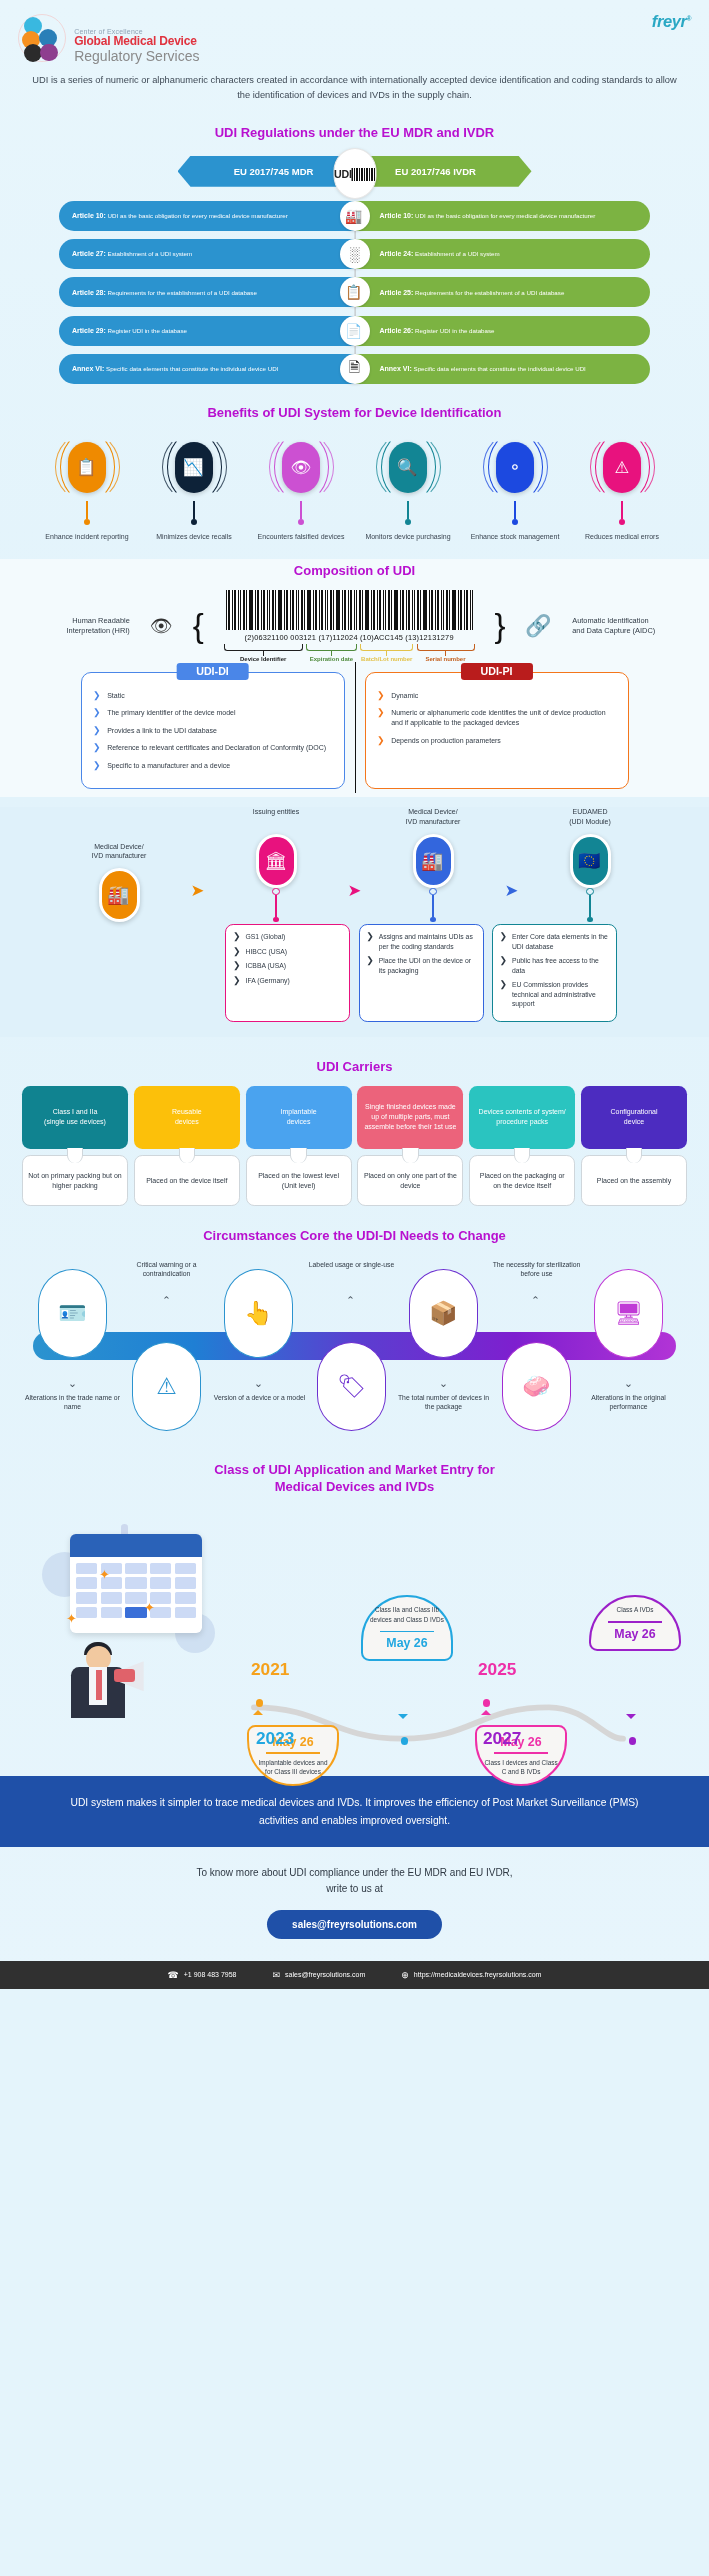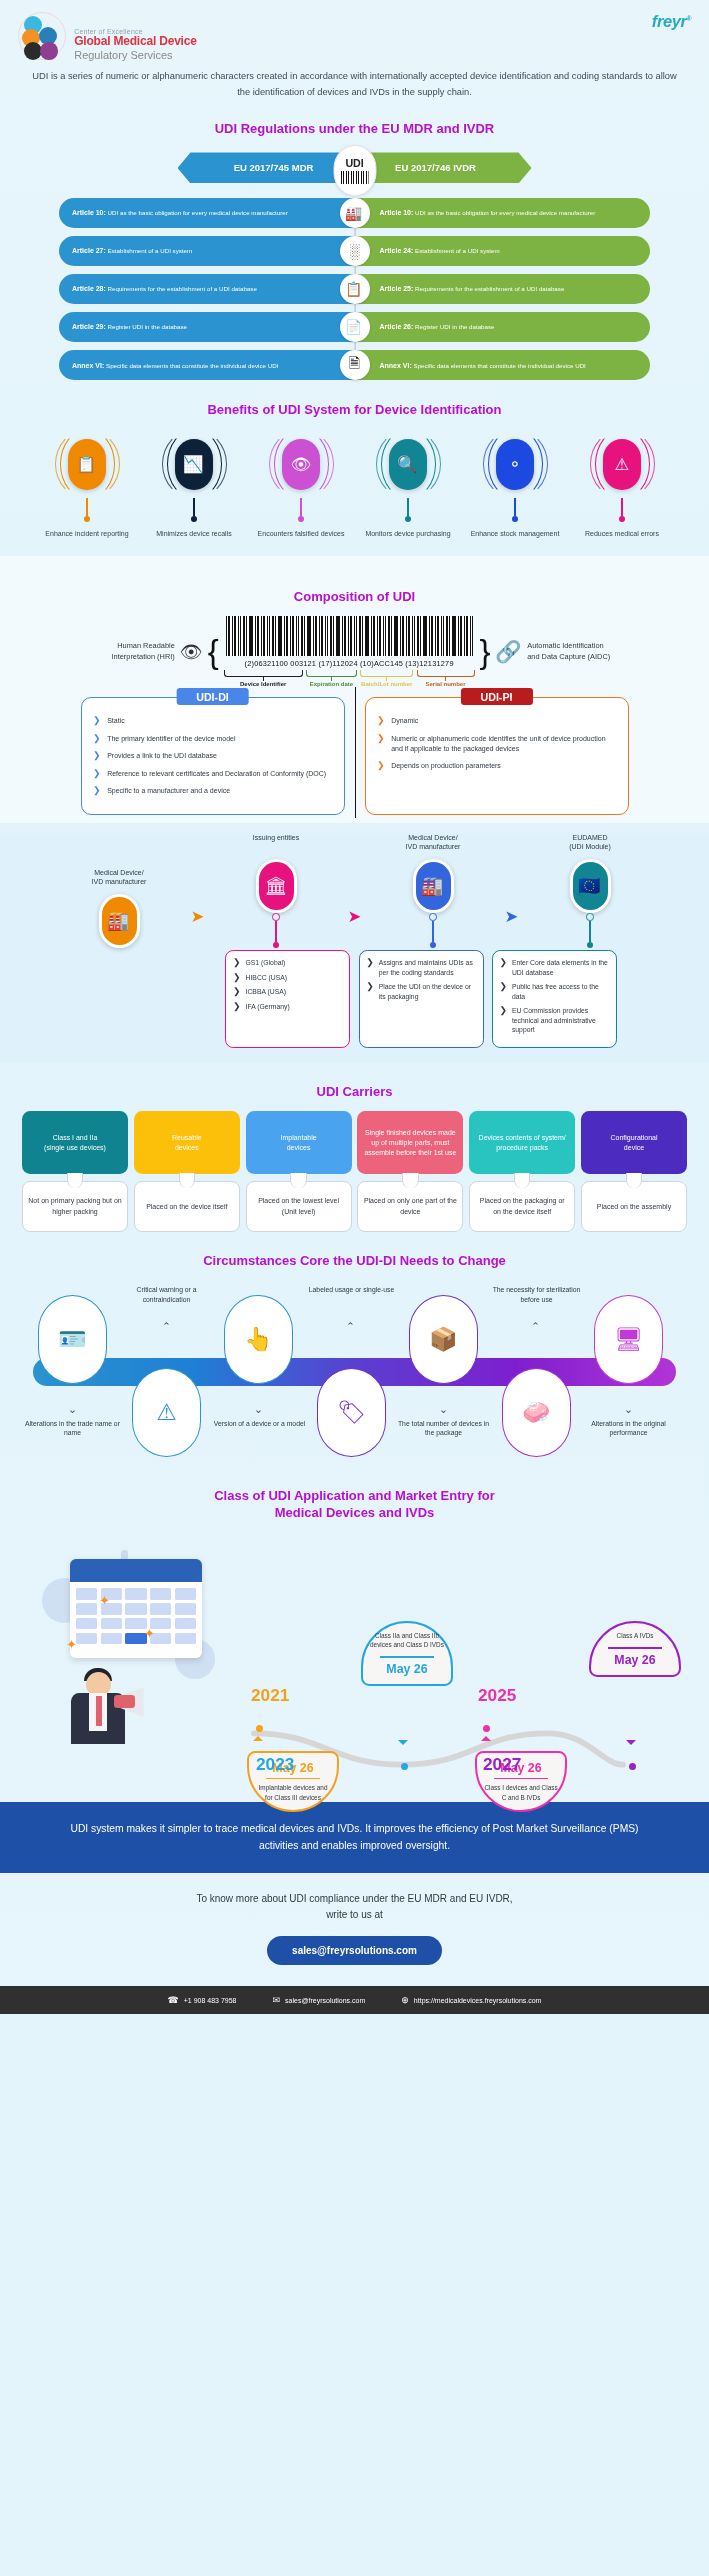--- a/index.html
+++ b/index.html
@@ -18,21 +18,21 @@
   .brand-dots { position:relative; width:48px; height:48px; border-radius:50%; border:0.8px solid #f0d7d9; flex:0 0 auto;}
   .bd { position:absolute; border-radius:50%; }
   .bd1 { width:18px;height:18px;left:5px;top:2.5px;background:#39b8e0;}
   .bd2 { width:18px;height:18px;left:2.5px;top:15.7px;background:#f59120;}
   .bd3 { width:18px;height:18px;left:20px;top:14px;background:#2a7fb8;}
   .bd4 { width:18px;height:18px;left:5px;top:29px;background:#2b2b2b;}
   .bd5 { width:17.3px;height:17.3px;left:21.4px;top:29px;background:#8e3f8f;}
   .brand-txt { line-height:1.12;margin-top:16px; }
   .coe { font-size:7px; color:#8fa3b5; letter-spacing:0.2px; }
   .gmd { font-size:12px; font-weight:bold; color:#e0333f; letter-spacing:-0.2px;}
-  .rs  { font-size:11px; color:#8a8a8a; }
+  .rs  { font-size:14px; color:#8a8a8a;text-align:center; }
   .freyr-logo { font-size:16.5px; font-weight:bold; color:#2aa8c4; font-style:italic; letter-spacing:-0.4px;}
   .freyr-logo sup { font-size:6.6px; }
 
   h1.main-title {
     text-align:center; color:#1a4fa0; font-size:20.6px; font-weight:bold;
     line-height:1.25; margin-top:13px; letter-spacing:-0.2px;
   }
   p.lede { text-align:center; font-size:9.3px; color:#3f4a56; line-height:1.65; margin:8.2px 30px 0 30px; }
 
   h2.sec {
@@ -43,21 +43,21 @@
   
   .reg-arrows { display:flex; justify-content:center; align-items:center; position:relative; margin-top:5px; height:43px;}
   .arw { height:31px; display:flex; align-items:center; color:#fff; font-weight:bold; font-size:9.5px;}
   .arw-l { background:#2b93cf; width:177px; justify-content:center; padding-left:15px;
     clip-path: polygon(13px 0, 100% 0, 100% 100%, 13px 100%, 0 50%); }
   .arw-r { background:#7cb342; width:177px; justify-content:center; padding-right:15px;
     clip-path: polygon(0 0, calc(100% - 13px) 0, 100% 50%, calc(100% - 13px) 100%, 0 100%); }
   .udi-badge {
     position:absolute; left:50%; transform:translateX(-50%); top:-1.6px;
     width:43px; height:51px; border-radius:50%/45%; background:#fff; border:1.6px solid #e6e6e6;
-    display:flex; flex-direction:column; align-items:center; justify-content:center; z-index:3;
+    display:flex; align-items:center; justify-content:center; z-index:3;
     box-shadow:0 0.8px 3.3px rgba(0,0,0,.12);
   }
   .udi-badge .t { font-size:10.7px; font-weight:bold; color:#222; letter-spacing:-0.2px;}
   .bars { width:28px; height:13px; margin-top:1.6px;
     background: repeating-linear-gradient(90deg,#111 0 1.2px,#fff 1.2px 2.5px); }
 
   .reg-list { margin:8.2px 59px 0 59px; position:relative; }
   .reg-spine { position:absolute; left:50%; top:0; bottom:0; width:0.8px; background:#b9b9b9; transform:translateX(-0.4px);}
   .reg-row { display:flex; align-items:center; position:relative; margin-bottom:8.2px; }
   .reg-cell { flex:1; height:30px; display:flex; align-items:center; font-size:6.2px; line-height:1.35; color:#fff; }
@@ -81,21 +81,21 @@
   .ben-ring:before{ width:53px;height:68px; }
   .ben-ring:after { width:63px;height:68px; opacity:.75;}
   .ben-oval { width:38px;height:51px;border-radius:50%/38%; display:flex;align-items:center;justify-content:center;
     color:#fff; font-size:16.5px; z-index:2; box-shadow:0 1.6px 4.1px rgba(0,0,0,.18);}
   .ben-stem { width:1.6px; height:18px; background:currentColor; }
   .ben-dot  { width:5.8px;height:5.8px;border-radius:50%;background:currentColor; margin-bottom:6.6px;}
   .ben-lbl { font-size:7px; text-align:center; color:#3a4450; line-height:1.35; }
 
   
   .comp-wrap { background:#f3fafd; padding-bottom:8.2px; }
-  .barcode-row { display:flex; align-items:center; justify-content:center; margin-top:10px; gap:5px;}
+  .barcode-row { display:flex; align-items:center; justify-content:center; margin-top:10px; gap:20px;}
   .hri-lbl { font-size:7.4px; text-align:right; color:#2f3944; line-height:1.4; width:79px;}
   .eye-ico { font-size:18px; }
   .bracket { font-size:33px; color:#111; font-weight:100; line-height:0;}
   .bc-block { display:flex;flex-direction:column; align-items:center;}
   .bc-bars { width:247px; height:40px;
     background: repeating-linear-gradient(90deg,#111 0 1.3px,#fff 1.3px 2.1px,#111 2.1px 3.8px,#fff 3.8px 5.8px); }
   .bc-text { font-size:7.4px; margin-top:3.3px; color:#111; letter-spacing:0.2px; white-space:nowrap;}
   .aidc-lbl { font-size:7.4px; color:#2f3944; line-height:1.4; width:86px;}
   .seg-row { display:flex; justify-content:center; gap:3.3px; margin-top:1.6px; }
   .seg { text-align:center; font-size:6px; font-weight:bold; }
@@ -318,21 +318,21 @@
         <div class="ben-ring">
           <div class="ben-oval" style="background: rgb(232, 18, 126);">⚠</div>
         </div>
         <div class="ben-stem"></div>
         <div class="ben-dot"></div>
         <div class="ben-lbl">Reduces medical errors</div>
       </div>
     </div>
 
   <div class="comp-wrap" style="margin-top:18px;">
-    <h2 class="sec" style="margin-top:0;padding-top:33px;">Composition of UDI</h2>
+    <h2 class="sec" style="margin-top:0;padding-top:4px;">Composition of UDI</h2>
     <div class="barcode-row">
       <div class="hri-lbl">Human Readable Interpretation (HRI)</div>
       <div class="eye-ico">👁</div>
       <div class="bracket">{</div>
       <div class="bc-block">
         <div class="bc-bars"></div>
         <div class="bc-text">(2)06321100 003121 (17)112024 (10)ACC145 (13)12131279</div>
         <div class="seg-row" id="segments">
             <div class="seg" style="color: rgb(31, 31, 31); width: 79px;">
               <div class="bkt"></div>

